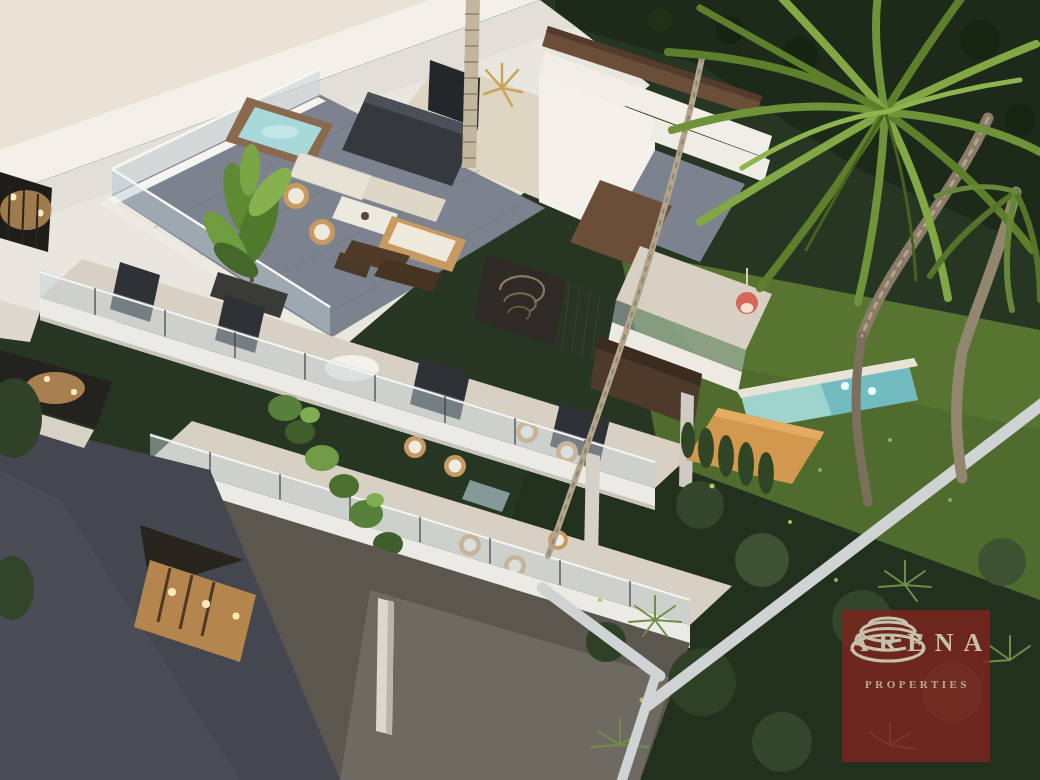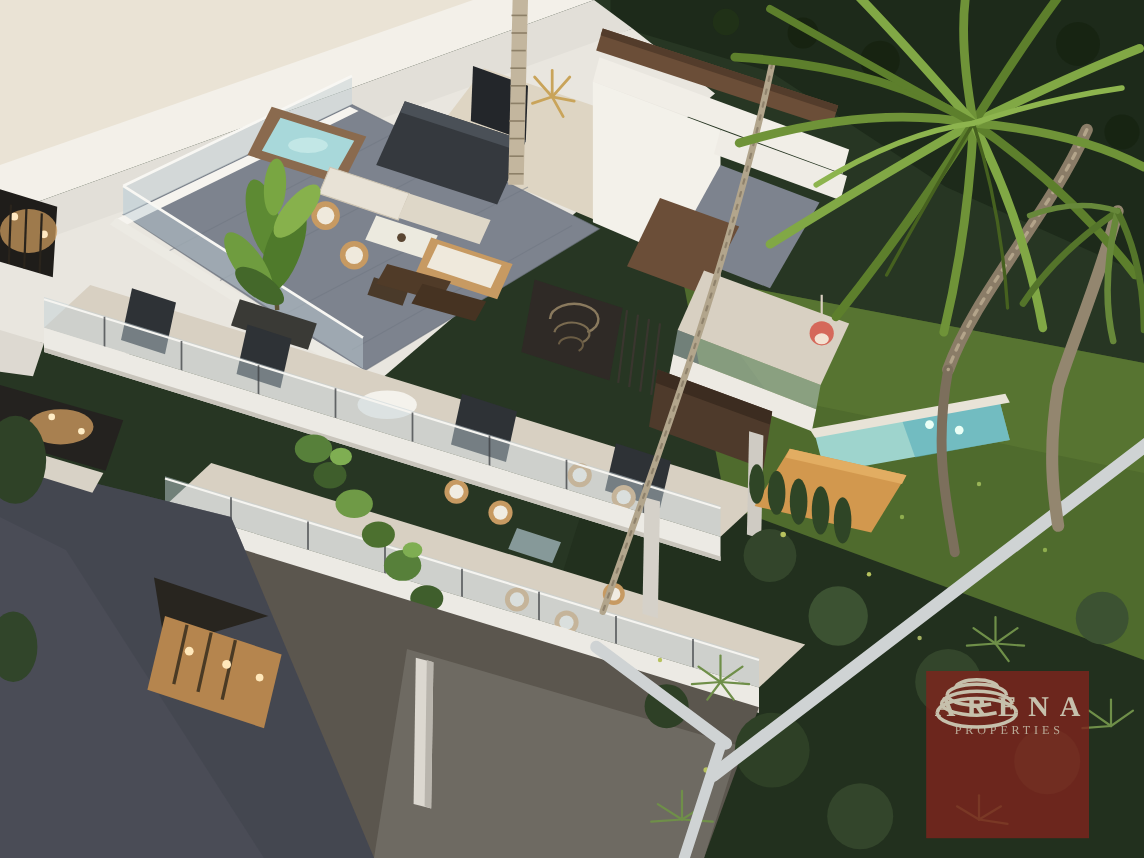--- a/index.html
+++ b/index.html
@@ -20,21 +20,21 @@
   .glass{fill:#c3d2d8;opacity:.48}
   .post{stroke:#3c3f42;stroke-width:1.6;opacity:.75}
   .frond{fill:none;stroke-linecap:round}
   
   .wm{position:absolute;left:842px;top:610px;width:148px;height:152px;
       background:rgba(124,36,29,.82);display:flex;flex-direction:column;
       align-items:center;justify-content:flex-start;box-sizing:border-box;padding-top:14px;}
   .wm-brand{font-family:"Liberation Serif",serif;font-weight:600;font-size:26px;
       letter-spacing:10px;color:var(--logo-text,#c6c0ac);margin-top:4px;text-indent:10px;}
   .wm-sub{font-family:"Liberation Serif",serif;font-size:11px;letter-spacing:3.5px;
-      color:var(--logo-text,#c6c0ac);opacity:.85;margin-top:0;text-indent:3px;}
+      color:var(--logo-text,#c6c0ac);opacity:.85;margin-top:20px;text-indent:3px;font-weight:bold;}
 </style>
 </head>
 <body>
 
 <div class="scene">
 <svg viewBox="0 0 1040 780" width="1040" height="780">
 
   <g>
     <rect x="0" y="0" width="1040" height="780" class="c-garden"></rect>
     <polygon points="540,430 740,470 1040,560 1040,780 430,780" fill="#22301e"></polygon>

